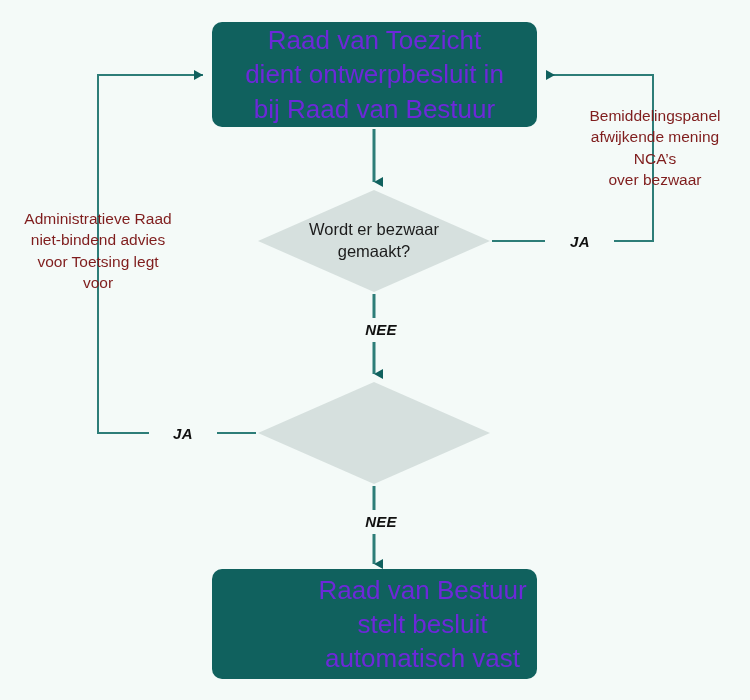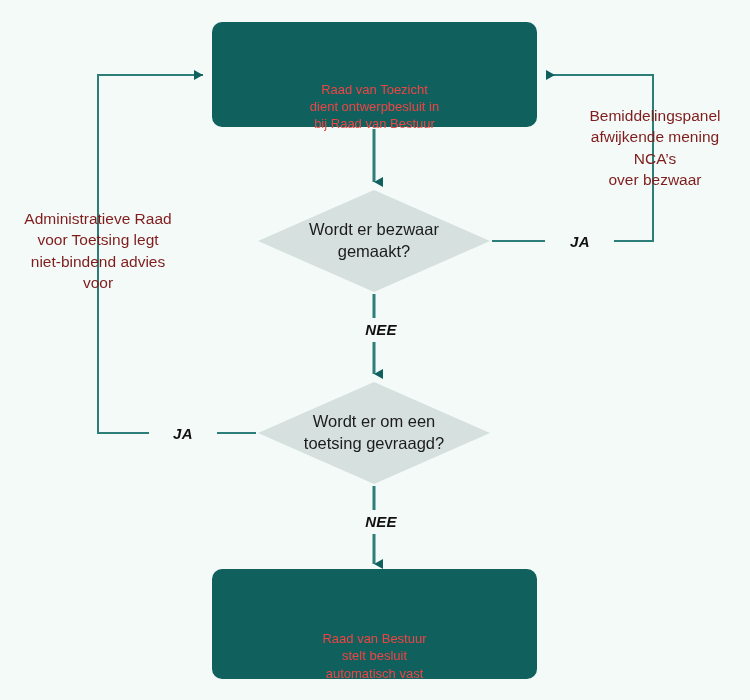--- a/index.html
+++ b/index.html
@@ -28,23 +28,22 @@
   .node-label {
     position: absolute;
     display: flex;
     align-items: center;
     justify-content: center;
     text-align: center;
     line-height: 1.32;
     pointer-events: none;
   }
   .process-label {
-    color: #ef4444;
-    font-size: 13px;
-    margin-top: 32px;
+    color: #6d28d9;
+    font-size: 26px;
   }
   .decision-label {
     color: #1c1c1c;
     font-size: 16.5px;
   }
   .annotation {
     position: absolute;
     text-align: center;
     color: #7f1d1d;
     font-size: 15.5px;
@@ -113,39 +112,33 @@
     </div>
   </div>
 
   <div class="node-label decision-label" style="left:258px; top:190px; width:232px; height:102px;">
     <div>
       <div>Wordt er bezwaar</div>
       <div>gemaakt?</div>
     </div>
   </div>
 
-  <div class="node-label decision-label" style="left:258px; top:382px; width:232px; height:102px;">
-    <div>
-      <div>Wordt er om een</div>
-      <div>toetsing gevraagd?</div>
-    </div>
-  </div>
 
-  <div class="node-label process-label" style="left:212px; top:569px; width:325px; height:110px;">
+  <div class="node-label process-label" style="left:212px; top:569px; width:325px; height:110px;padding-left:48px;">
     <div>
       <div>Raad van Bestuur</div>
       <div>stelt besluit</div>
       <div>automatisch vast</div>
     </div>
   </div>
 
   <div class="annotation" style="left:4px; top:208px; width:188px;">
     <div>Administratieve Raad</div>
+    <div>niet-bindend advies</div>
     <div>voor Toetsing legt</div>
-    <div>niet-bindend advies</div>
     <div>voor</div>
   </div>
 
   <div class="annotation" style="left:563px; top:105px; width:184px;">
     <div>Bemiddelingspanel</div>
     <div>afwijkende mening</div>
     <div>NCA’s</div>
     <div>over bezwaar</div>
   </div>
 

